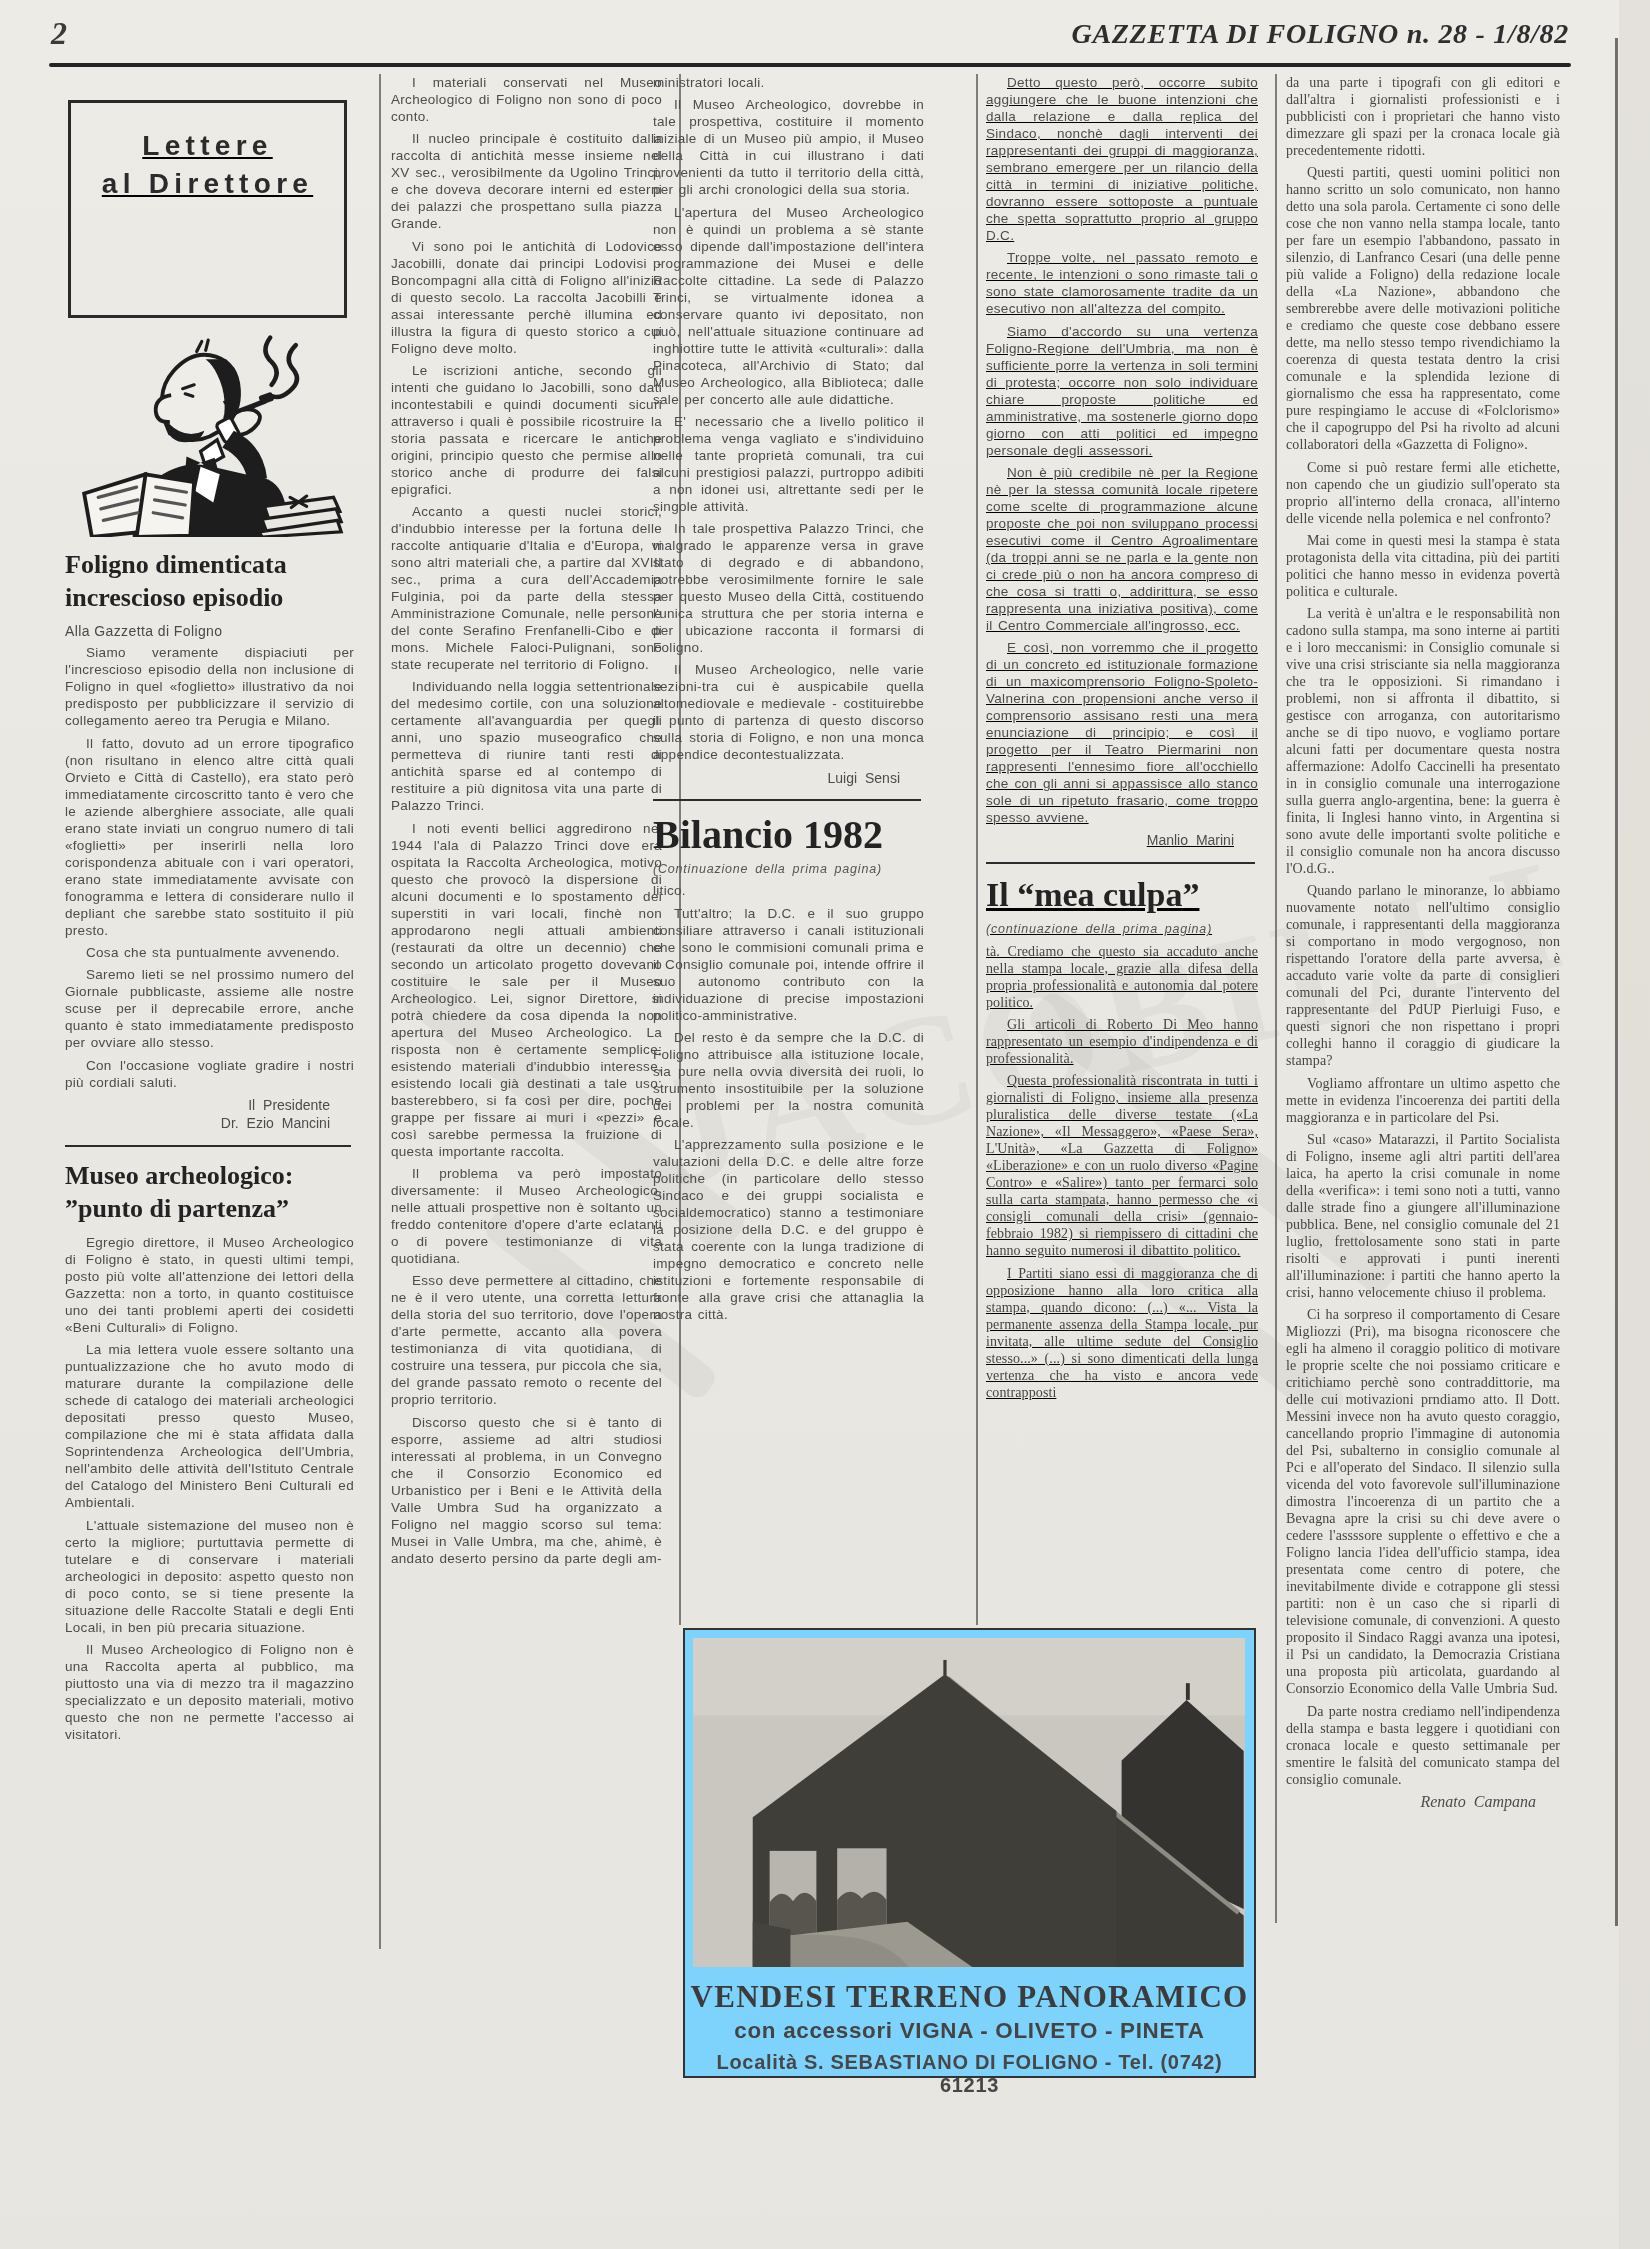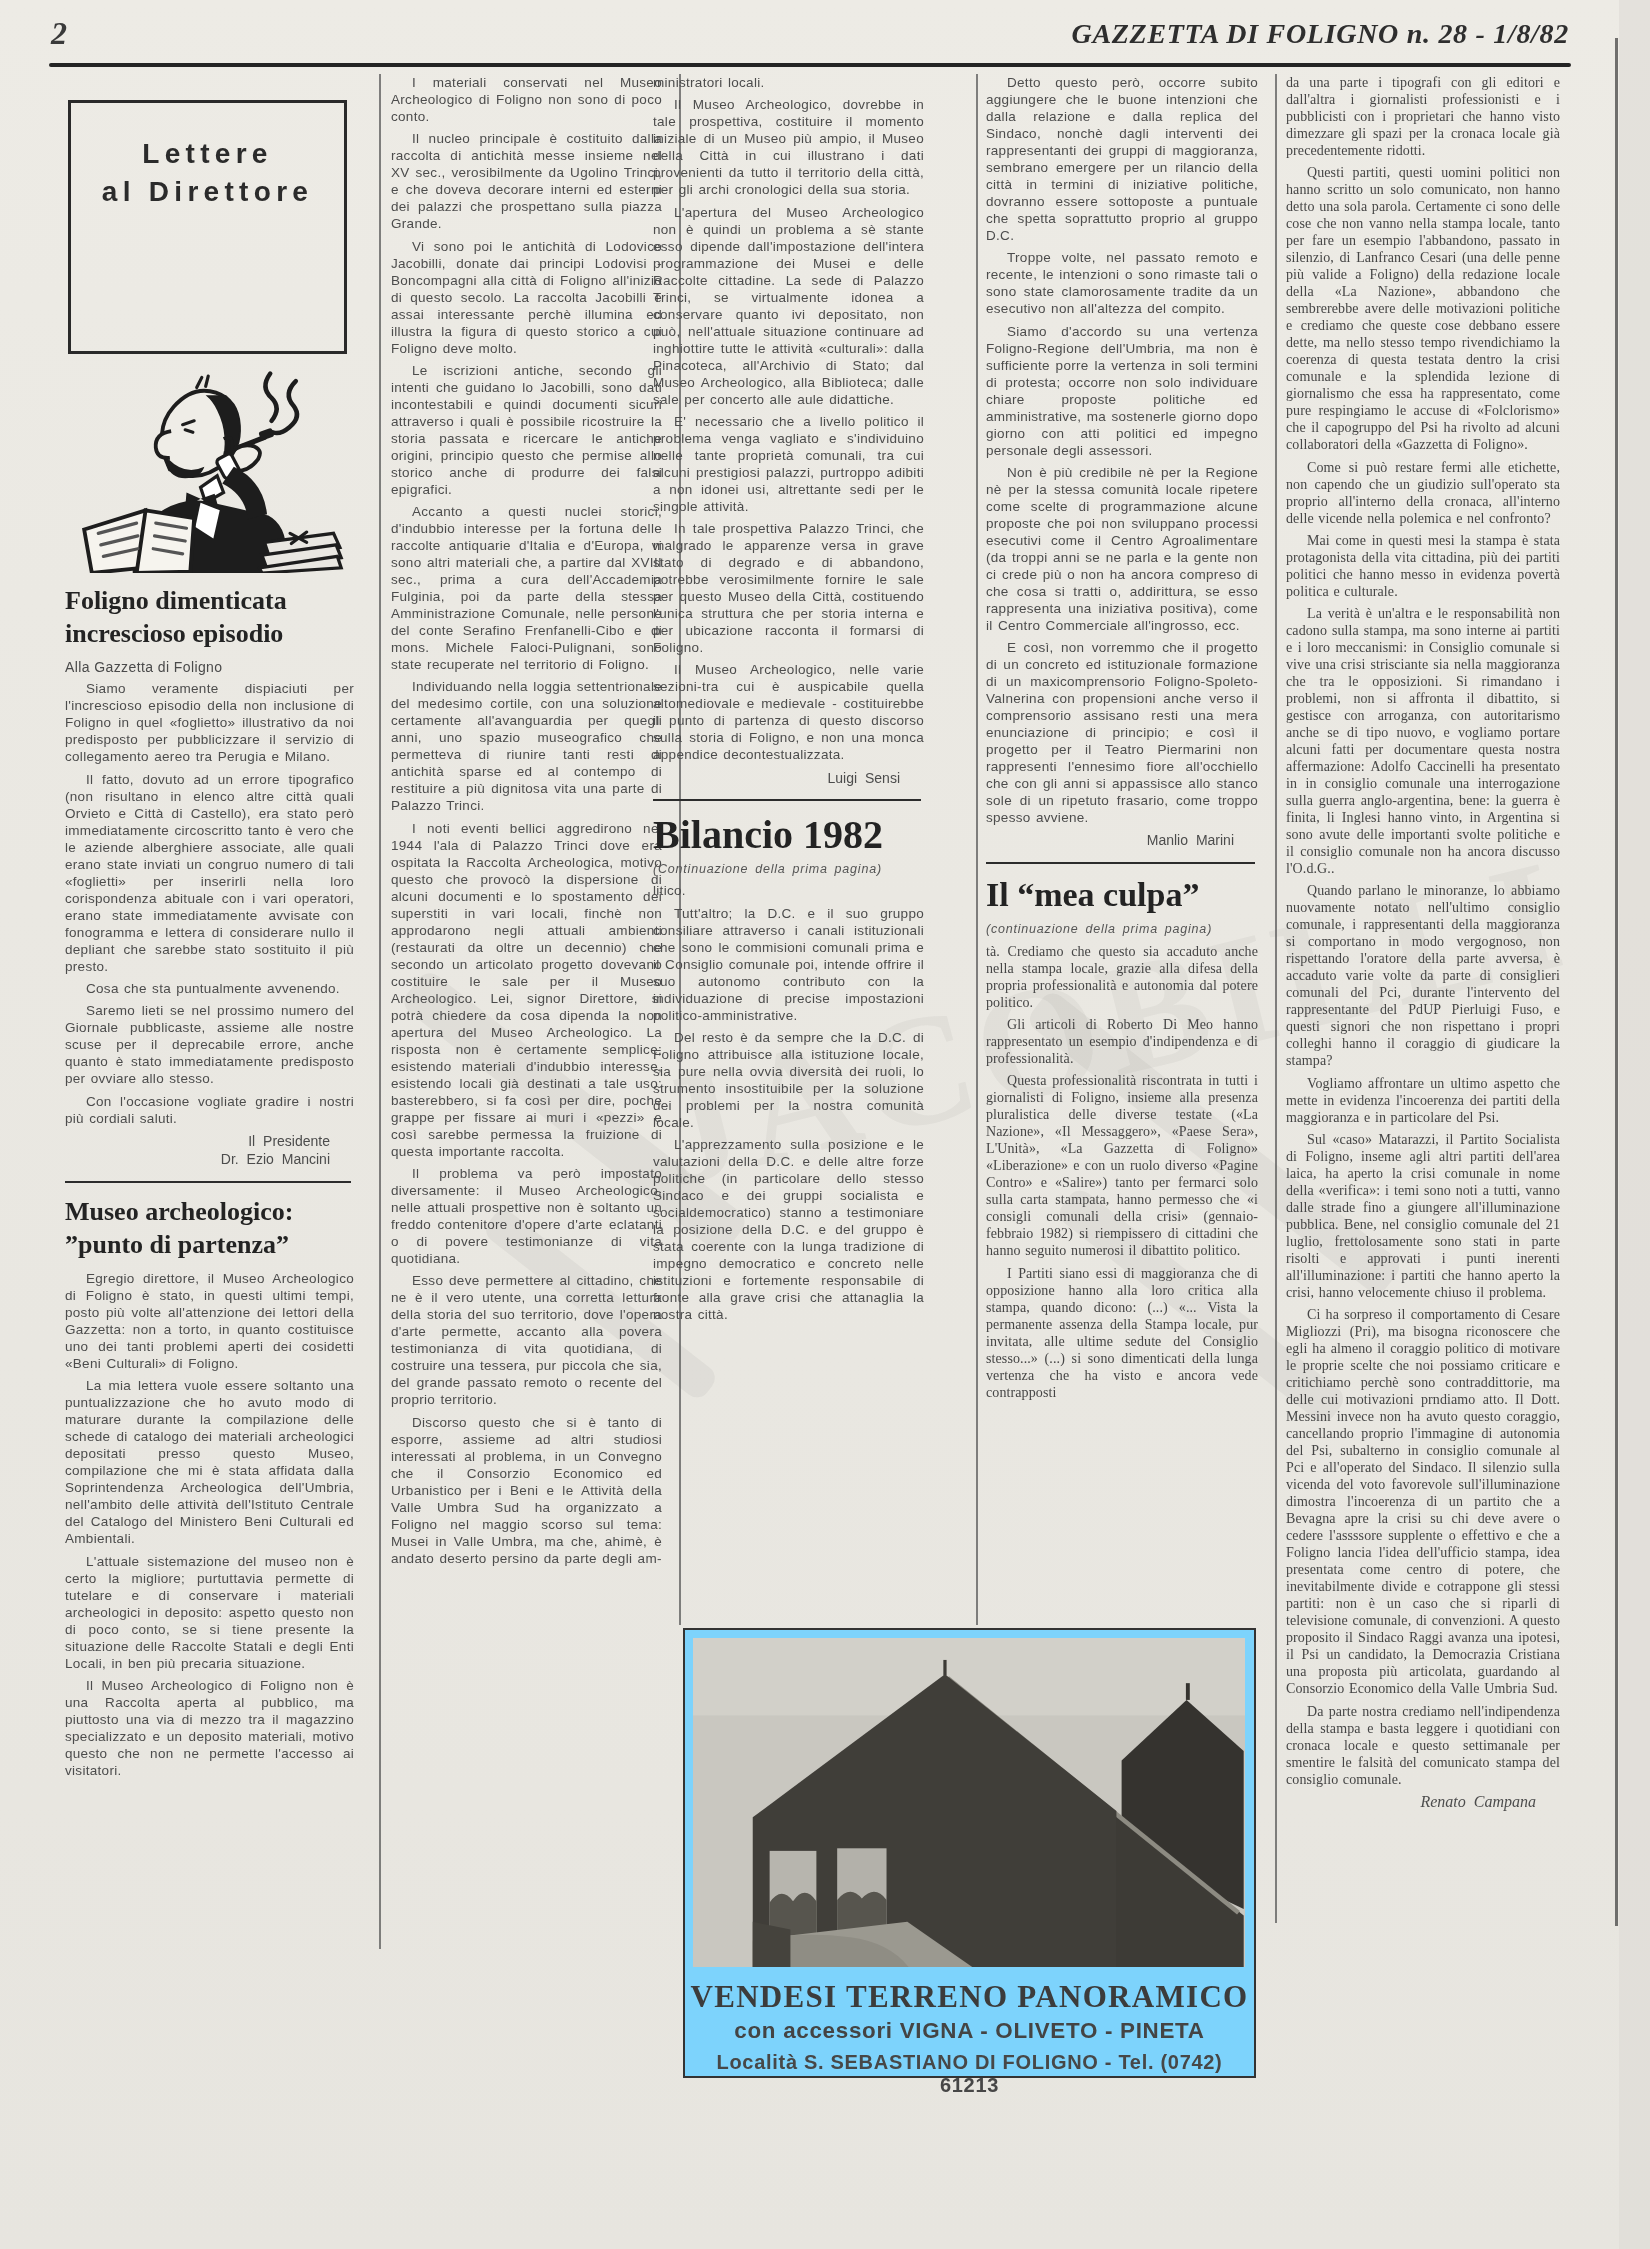--- a/index.html
+++ b/index.html
@@ -10,21 +10,21 @@
   }
   
   .pagenum{position:absolute;left:51px;top:17px;font:italic 700 32px/1 "Liberation Serif","DejaVu Serif",serif;color:#3a3a3a;}
   .masthead{position:absolute;right:81px;top:20px;font:italic 700 28px/1 "Liberation Serif","DejaVu Serif",serif;color:#2e2e2e;letter-spacing:0.7px;}
   .toprule{position:absolute;left:49px;top:63px;width:1522px;height:4px;background:#242424;border-radius:2px;}
   
   .col{position:absolute;top:74px;}
   #col1{left:65px;width:289px;}
   #col2{left:391px;width:271px;}
   #col3{left:653px;width:271px;}
-  #col4{left:986px;width:272px;}
+  #col4{left:986px;width:272px;text-decoration:underline;}
   #col5{left:1286px;width:274px;}
   .vrule{position:absolute;width:2px;background:#5a5a5a;opacity:.75;}
   #vr1{left:379px;top:74px;height:1875px;}
   #vr2{left:679px;top:74px;height:1551px;}
   #vr3{left:976px;top:74px;height:1551px;}
   #vr4{left:1275px;top:74px;height:1849px;}
   
   .body{font-size:13.5px;line-height:17px;letter-spacing:0.3px;word-spacing:1.3px;
         text-align:justify;color:#4c4c4c;margin:0 0 5.3px 0;text-indent:21px;}
   .serif{font-family:"Liberation Serif","DejaVu Serif",serif;font-size:14px;line-height:17px;
@@ -35,22 +35,22 @@
   .headline{font-family:"Liberation Serif","DejaVu Serif",serif;font-weight:700;color:#232323;
         font-size:26px;line-height:33px;margin:10.6px 0 9.2px 0;}
   .headline span{display:block;}
   .headline.xl{font-size:40px;line-height:42px;margin:13.2px 0 5.3px 0;}
   .headline.mc{font-size:34px;line-height:37px;}
   .sig{text-align:right;padding-right:24px;font-size:14px;color:#4c4c4c;margin:4px 0 6.6px 0;word-spacing:4px;}
   .sig div{line-height:18.5px;}
   .sig.serifsig{font-family:"Liberation Serif","DejaVu Serif",serif;font-style:italic;font-size:16px;}
   .colrule{border-top:2.6px solid #2c2c2c;margin:12px 2.6px 12px 0;}
   
-  .lettere-box{margin:26.4px 6.6px 8px 2.6px;border:3.3px solid #2a2a2a;height:254px;box-sizing:border-box;
-        padding-top:32px;}
+  .lettere-box{margin:26.4px 6.6px 8px 2.6px;border:3.3px solid #2a2a2a;height:218px;box-sizing:border-box;
+        padding-top:24px;text-decoration:underline;}
   .lettere-box .t{display:block;text-align:center;font-weight:700;font-size:28px;line-height:38px;
         letter-spacing:5.3px;color:#2b2b2b;}
   .cartoon{display:block;margin:4px auto 0 auto;}
   
   .adbox{position:absolute;left:683px;top:1628px;width:573px;height:450px;border:2.6px solid #333;
         box-sizing:border-box;background:#7dd3fc;}
   .adphoto{position:absolute;left:8px;top:8px;right:8px;height:329px;}
   .adl1{position:absolute;left:0;right:0;top:349px;text-align:center;
         font-family:"Liberation Serif","DejaVu Serif",serif;font-weight:700;font-size:31px;color:#3c3c3c;letter-spacing:1.3px;}
   .adl2{position:absolute;left:0;right:0;top:388px;text-align:center;font-weight:700;font-size:22.4px;color:#444;letter-spacing:0.7px;}

